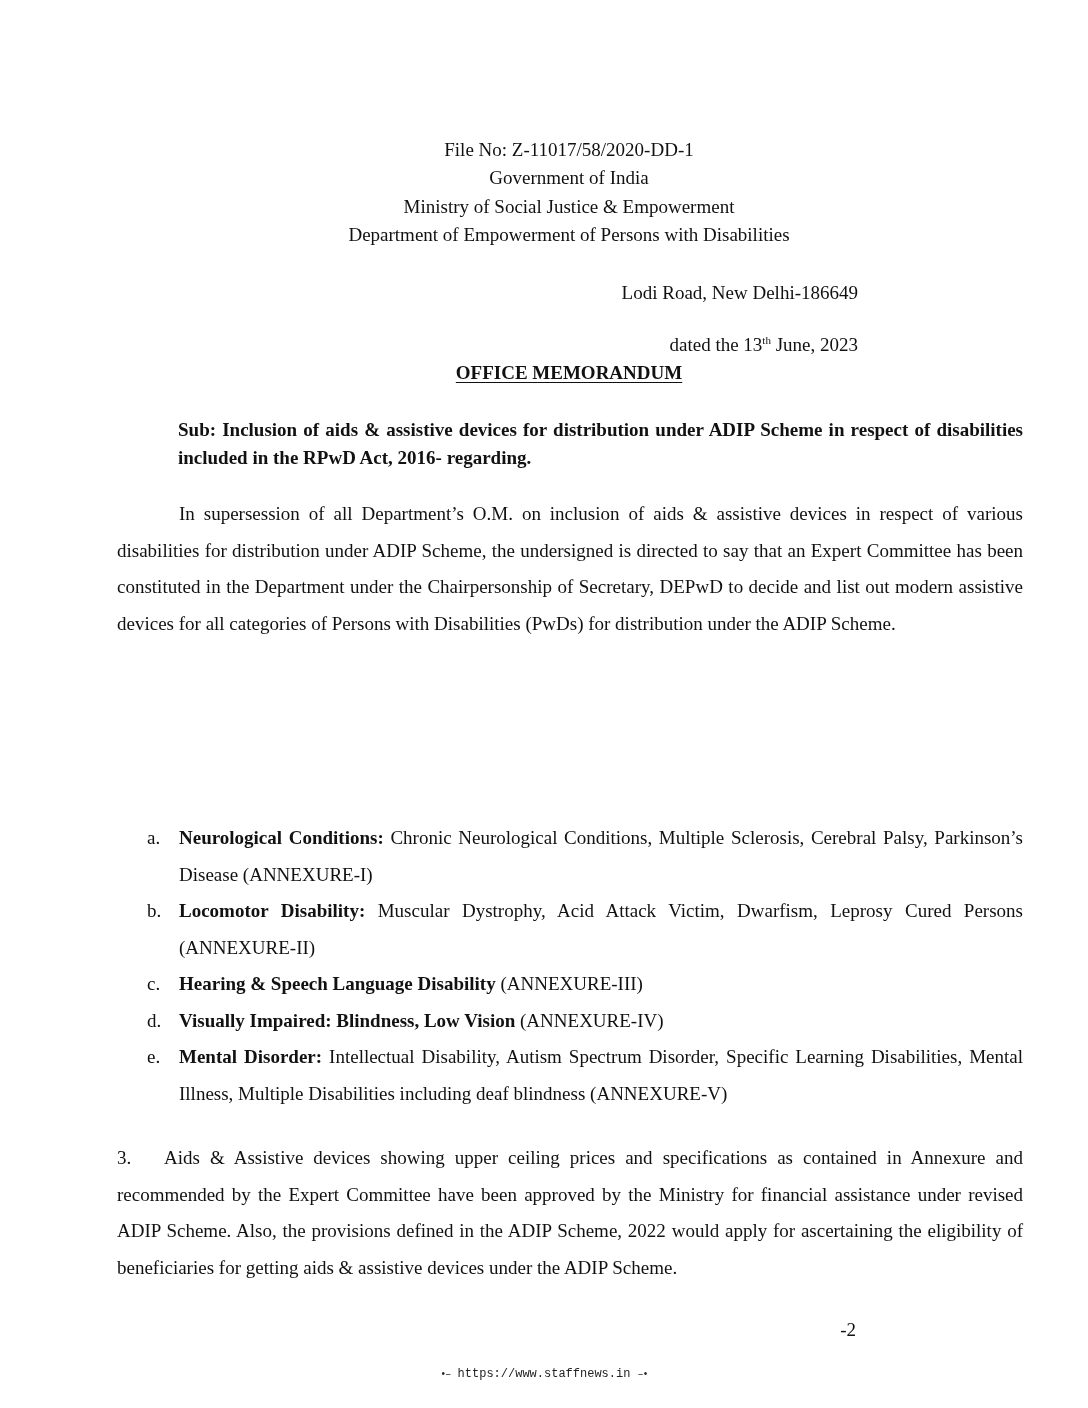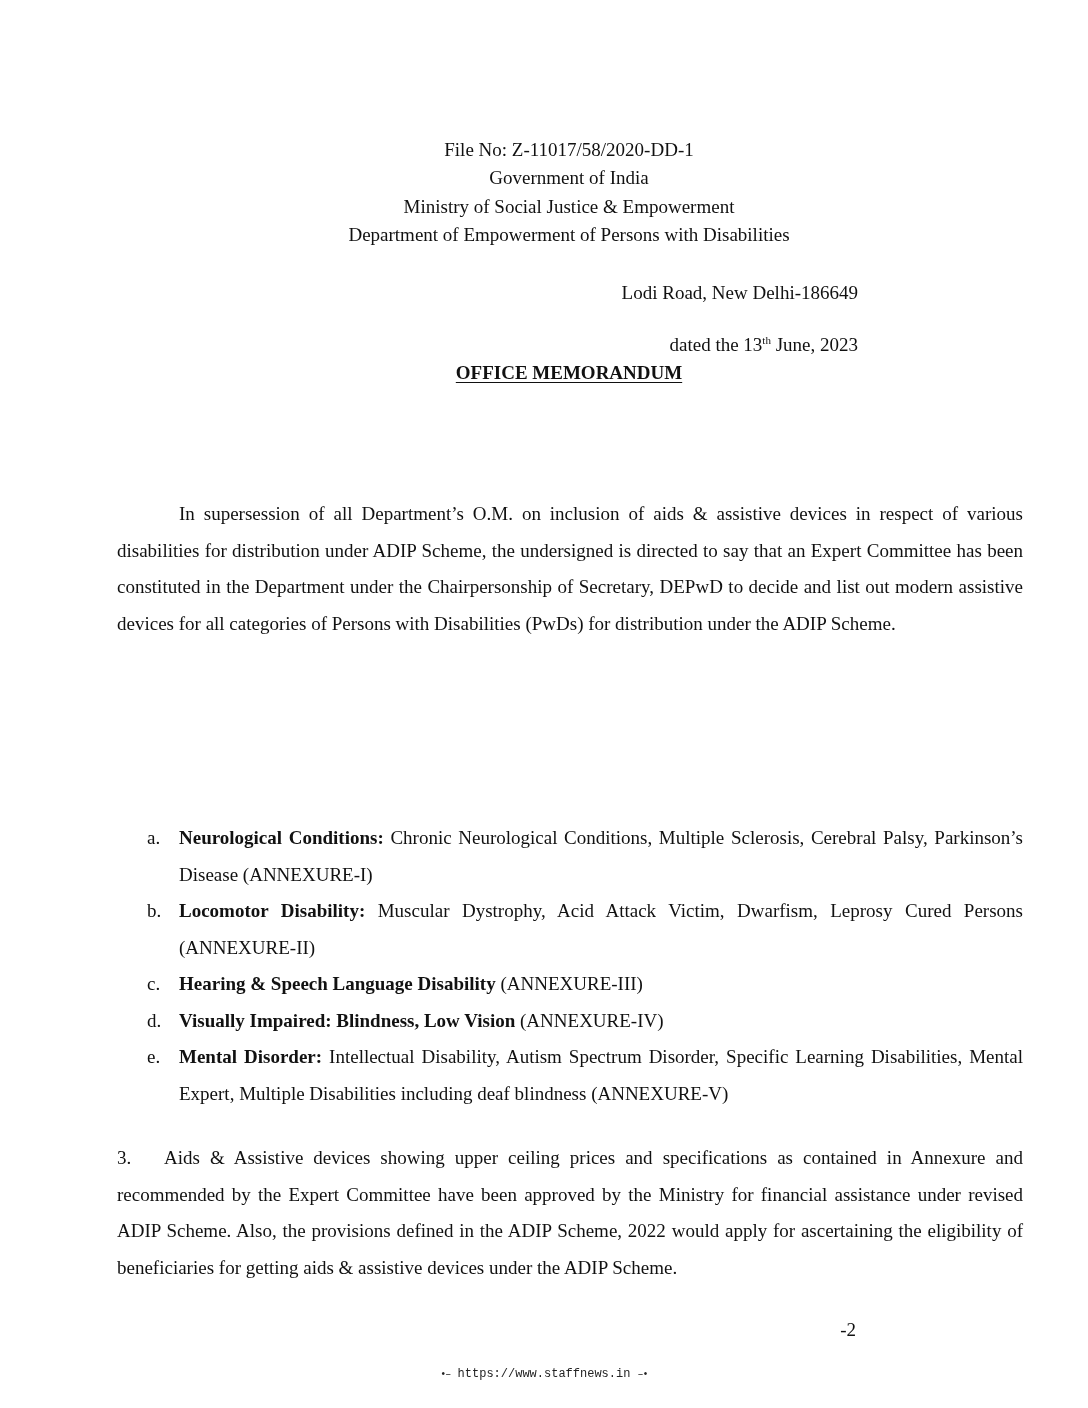--- a/index.html
+++ b/index.html
@@ -116,30 +116,31 @@
 
   <div class="hdr-line center" style="top:138px;">File No: Z-11017/58/2020-DD-1</div>
   <div class="hdr-line center" style="top:166px;">Government of India</div>
   <div class="hdr-line center" style="top:195px;">Ministry of Social Justice &amp; Empowerment</div>
   <div class="hdr-line center" style="top:223px;">Department of Empowerment of Persons with Disabilities</div>
   <div class="hdr-line right" style="top:281px;">Lodi Road, New Delhi-186649</div>
   <div class="hdr-line right" style="top:309px;margin-top:24px;"><span>dated the 13</span><sup>th</sup><span> June, 2023</span></div>
 
   <div class="om-title">OFFICE MEMORANDUM</div>
 
+  <div class="subject">Sub: Inclusion of aids &amp; assistive devices for distribution under ADIP Scheme in respect of disabilities included in the RPwD Act, 2016- regarding.</div>
 
   <div class="para" style="top:496px;"><span class="indent"></span><span>In supersession of all Department’s O.M. on inclusion of aids &amp; assistive devices in respect of various disabilities for distribution under ADIP Scheme, the undersigned is directed to say that an Expert Committee has been constituted in the Department under the Chairpersonship of Secretary, DEPwD to decide and list out modern assistive devices for all categories of Persons with Disabilities (PwDs) for distribution under the  ADIP Scheme.</span></div>
 
 
   <ul class="list">
     <li><span class="marker">a.</span><b>Neurological Conditions:</b><span> Chronic Neurological Conditions, Multiple Sclerosis, Cerebral Palsy, Parkinson’s Disease (ANNEXURE-I)</span></li>
     <li><span class="marker">b.</span><b>Locomotor Disability:</b><span> Muscular Dystrophy, Acid Attack Victim, Dwarfism, Leprosy Cured Persons (ANNEXURE-II)</span></li>
     <li><span class="marker">c.</span><b>Hearing &amp; Speech Language Disability</b><span> (ANNEXURE-III)</span></li>
     <li><span class="marker">d.</span><b>Visually Impaired: Blindness, Low Vision</b><span> (ANNEXURE-IV)</span></li>
-    <li><span class="marker">e.</span><b>Mental Disorder:</b><span> Intellectual Disability, Autism Spectrum Disorder, Specific Learning Disabilities, Mental Expert, Multiple Disabilities including deaf blindness (ANNEXURE-V)</span></li>
+    <li><span class="marker">e.</span><b>Mental Disorder:</b><span> Intellectual Disability, Autism Spectrum Disorder, Specific Learning Disabilities, Mental Illness, Multiple Disabilities including deaf blindness (ANNEXURE-V)</span></li>
   </ul>
 
   <div class="para" style="top:1140px;"><span class="num">3.</span><span>Aids &amp; Assistive devices showing upper ceiling prices and specifications as contained in Annexure and recommended by the Expert Committee have been approved by the Ministry for financial assistance under revised ADIP Scheme. Also, the provisions defined in the ADIP Scheme, 2022 would apply for ascertaining the eligibility of beneficiaries for getting aids &amp; assistive devices under the ADIP Scheme.</span></div>
 
   <div class="page-num">-2</div>
 
   <div class="footer"><span class="dash">•–</span><span> https://www.staffnews.in </span><span class="dash">–•</span></div>
 
 </div>
 

